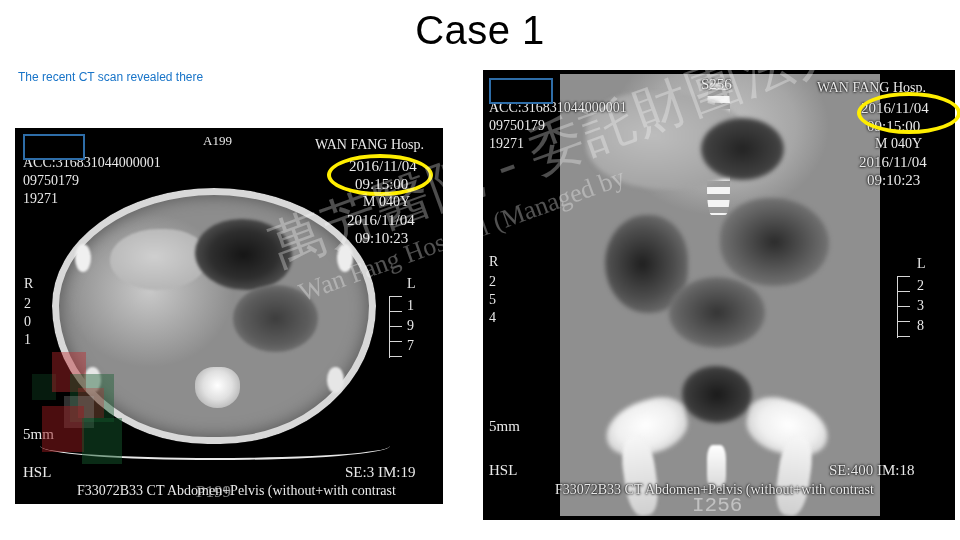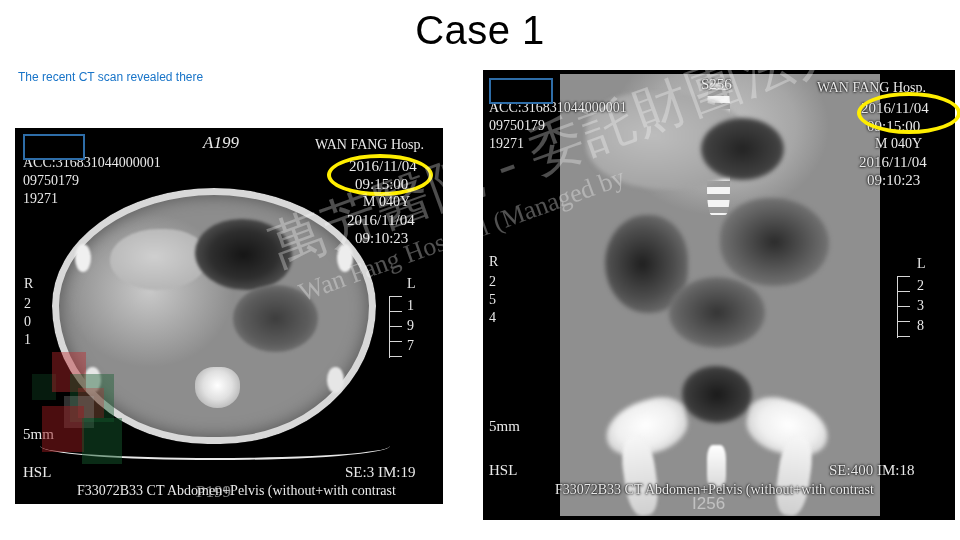--- a/index.html
+++ b/index.html
@@ -280,21 +280,21 @@
     pointer-events: none;
   }
   #watermark-slice-axial {
     position: absolute; left: 196px; top: 482px;
     color: rgba(235,235,235,0.55);
     font-size: 17px; font-family: "Liberation Serif", serif;
   }
   #watermark-slice-coronal {
     position: absolute; left: 692px; top: 494px;
     color: rgba(235,235,235,0.55);
-    font-size: 17px; font-family: Liberation Sans, sans-serif;
+    font-size: 21px; font-family: Liberation Mono, monospace;
   }
 
   
   #hospital-logo {
     position: absolute;
     left: 18px; top: 352px;
     width: 120px; height: 118px;
     pointer-events: none;
   }
   #hospital-logo .sq { position: absolute; }
@@ -323,21 +323,21 @@
     <div id="axial-inner-c"></div>
     <div id="axial-spine"></div>
     <div id="axial-rim-l"></div>
     <div id="axial-rim-r"></div>
     <div id="axial-rim-bl"></div>
     <div id="axial-rim-br"></div>
   </div>
 
   <div id="axial-table-line" style="left:25px; top:304px;"></div>
 
-  <div class="ct-text" style="left:188px; top:5px; font-size:17px;font-style:italic;">A199</div>
+  <div class="ct-text" style="left:188px; top:5px; font-size:13px;">A199</div>
   <div class="ct-text" style="left:8px; top:27px; font-size:14px;">ACC:316831044000001</div>
   <div class="ct-text" style="left:8px; top:45px; font-size:14px;">09750179</div>
   <div class="ct-text" style="left:8px; top:63px; font-size:14px;">19271</div>
 
   <div class="ct-text" style="left:300px; top:9px; font-size:14px;">WAN FANG Hosp.</div>
   <div class="ct-text" style="left:334px; top:30px; font-size:15px;">2016/11/04</div>
   <div class="ct-text" style="left:340px; top:48px; font-size:15px;">09:15:00</div>
   <div class="ct-text" style="left:348px; top:66px; font-size:14px;">M 040Y</div>
   <div class="ct-text" style="left:332px; top:84px; font-size:15px;">2016/11/04</div>
   <div class="ct-text" style="left:340px; top:102px; font-size:15px;">09:10:23</div>

